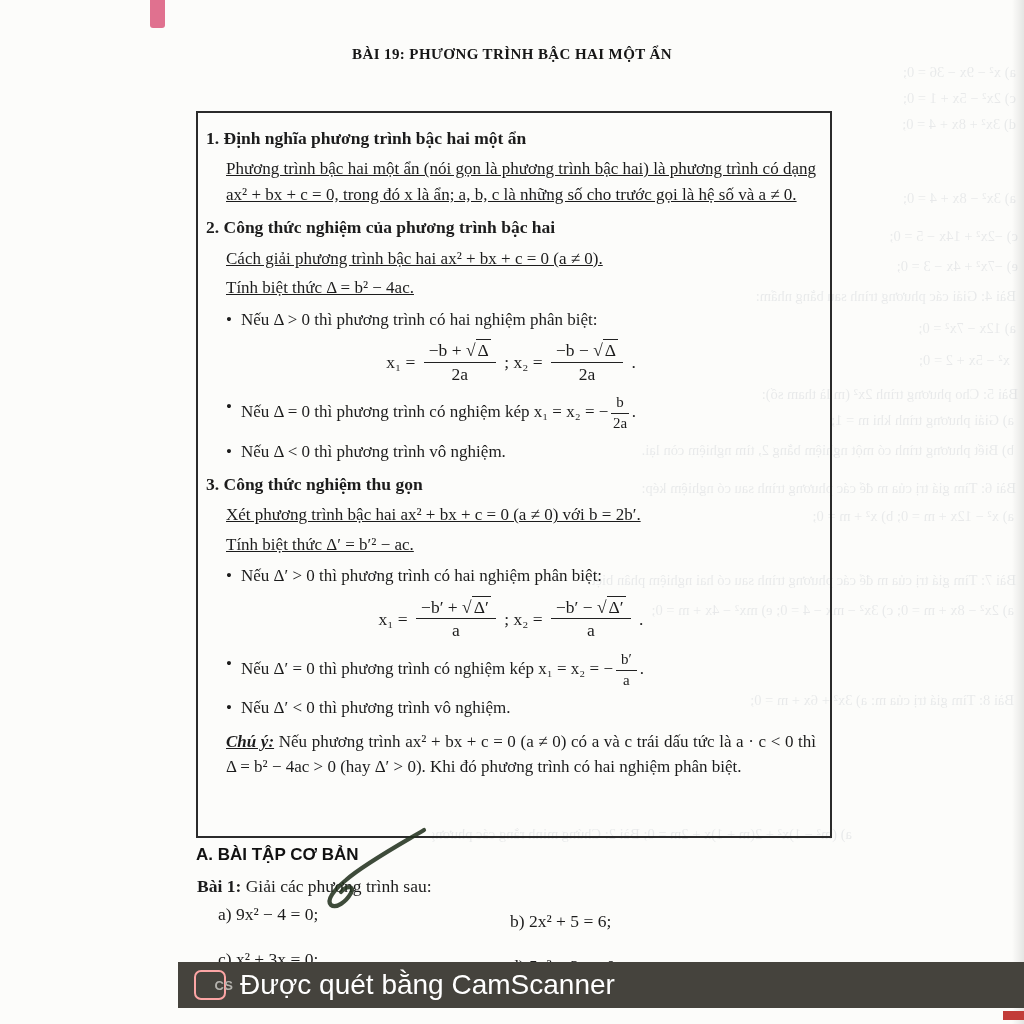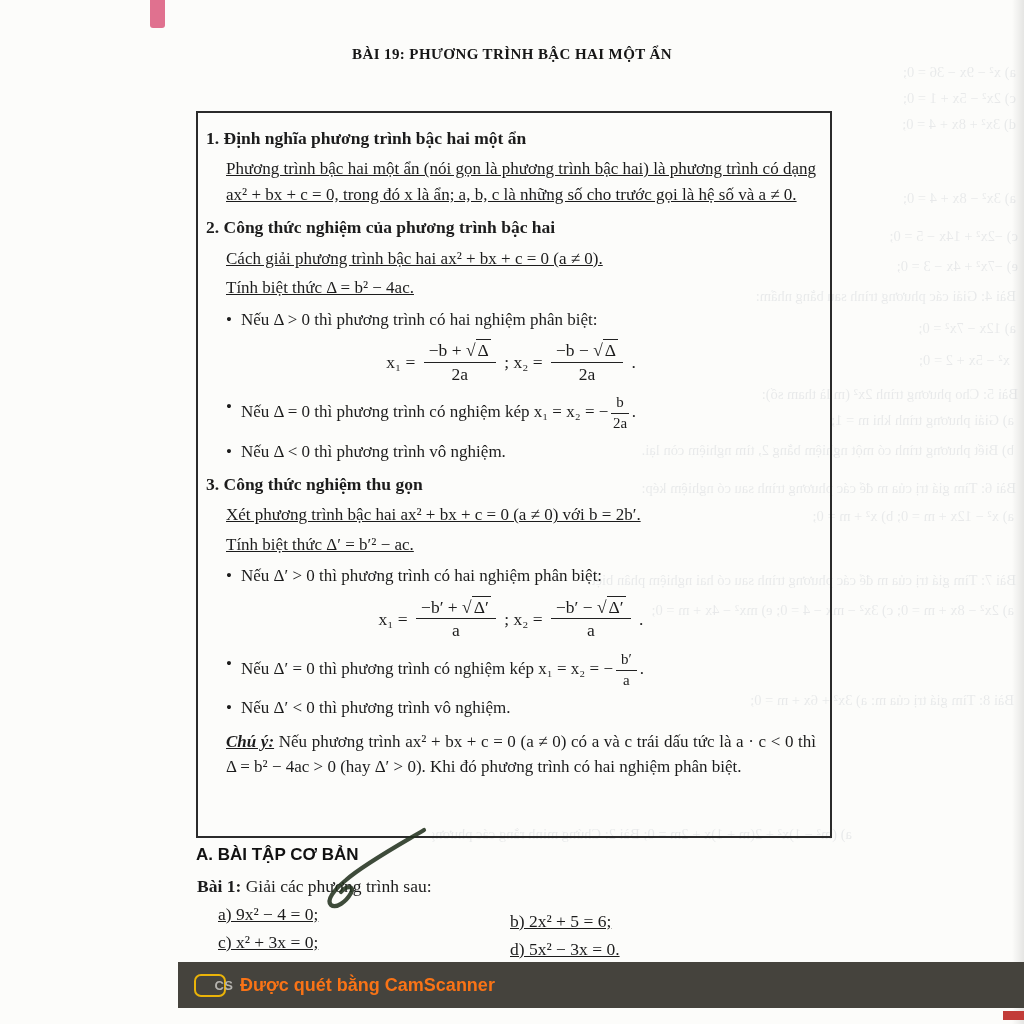--- a/index.html
+++ b/index.html
@@ -45,33 +45,33 @@
   .sqrt .rad { border-top:1.4px solid #222; padding:0 2px; }
 
   .note { margin:8px 0 0 20px; }
   .note-label { font-weight:bold; font-style:italic; text-decoration:underline; }
 
   .ex-heading { position:absolute; left:196px; top:845px; z-index:2;
     font-family:"Liberation Sans", sans-serif; font-weight:bold; font-size:17px; color:#111; }
   .bai1 { position:absolute; left:197px; top:876px; z-index:2; font-size:17.5px; }
   .bai-label { font-weight:bold; }
   .ex-grid { position:absolute; left:218px; top:904px; width:520px; z-index:2;
-    display:grid; grid-template-columns:292px auto; row-gap:7px; font-size:17.5px;text-decoration:underline; }
+    display:grid; grid-template-columns:292px auto; row-gap:24px; font-size:17.5px; }
   .ex-item.shift { transform:translateY(7px); }
 
   .pen { position:absolute; left:300px; top:818px; z-index:3; overflow:visible; }
 
   .page-num { position:absolute; left:802px; top:934px; z-index:2; font-weight:bold; font-size:15.5px;margin-top:44px; }
 
   .cam-bar { position:absolute; left:178px; top:962px; width:846px; height:46px; z-index:4;
     background:#45433d; display:flex; align-items:center; padding-left:16px; gap:14px; }
-  .cs-logo { width:30px; height:23px; border:2px solid #eab308; border-radius:7px; color:#b5b3ae;
+  .cs-logo { width:30px; height:30px; border:2px solid #fca5a5; border-radius:7px; color:#b5b3ae;
     display:flex; align-items:center; justify-content:center;
     font-family:"Liberation Sans", sans-serif; font-weight:bold; font-size:13px; letter-spacing:0.5px;padding-left:28px; }
-  .cam-text { color:#f97316; font-family:"Liberation Sans", sans-serif; font-size:18px;font-weight:bold; }
+  .cam-text { color:#ffffff; font-family:"Liberation Sans", sans-serif; font-size:28px; }
 </style>
 </head>
 <body>
 
 <div class="scan">
 
   <div class="edge-right"></div>
   <div class="pink-mark"></div>
   <div class="red-mark"></div>
 

